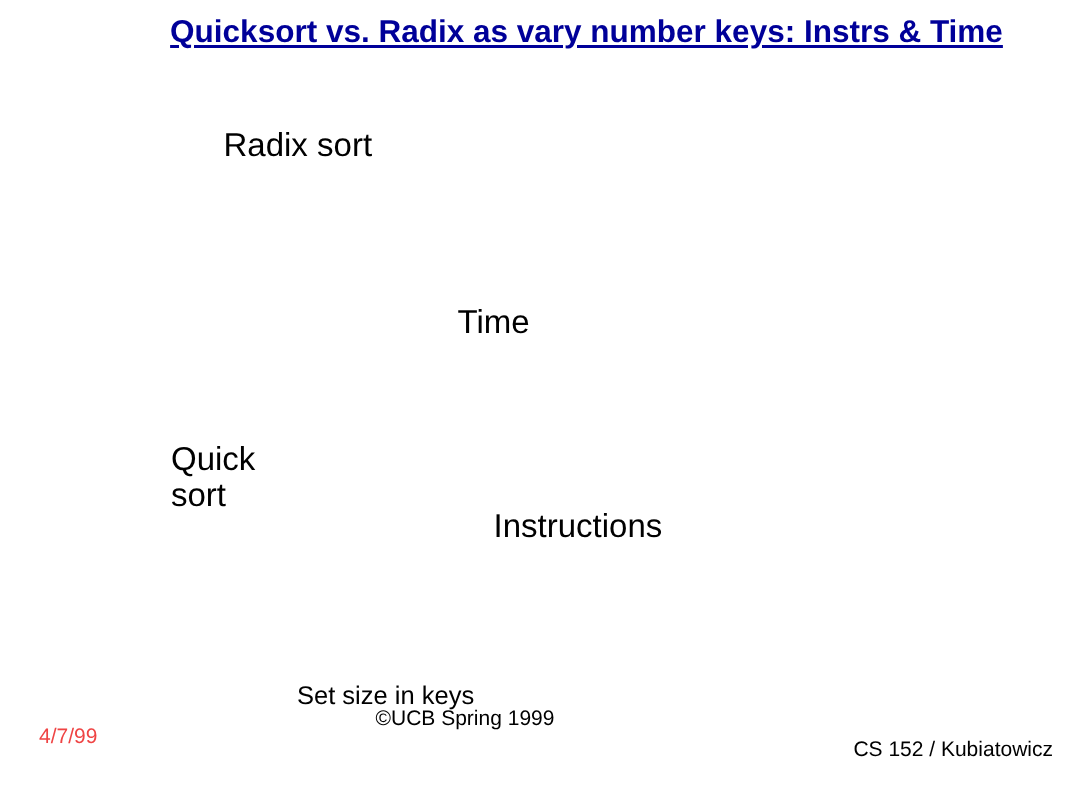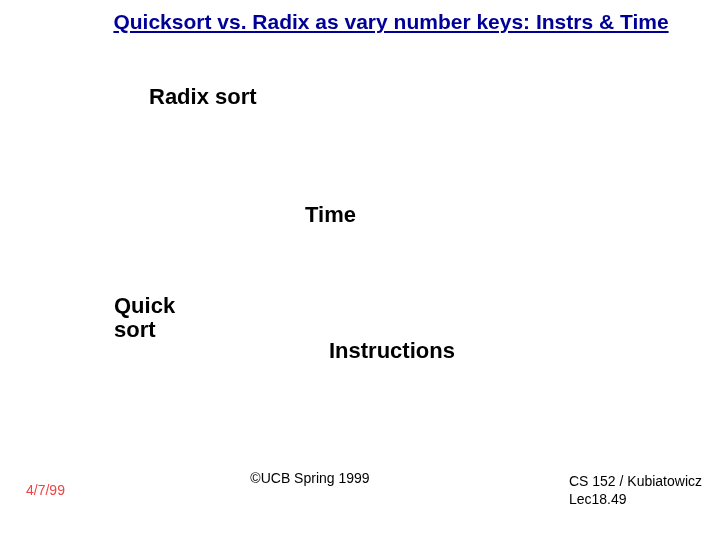--- a/index.html
+++ b/index.html
@@ -20,21 +20,21 @@
     font-weight: bold;
     font-size: 21px;
     text-decoration: underline;
     text-align: center;
     padding-left: 62px;
     white-space: nowrap;
   }
   .label {
     position: absolute;
     color: #000;
-    font-weight: bold;
+    font-weight: normal;
   }
   .radix {
     top: 84px;
     left: 149px;
     font-size: 22px;
   }
   .time {
     top: 202px;
     left: 305px;
     font-size: 22px;
@@ -100,23 +100,23 @@
 
   <div class="title-wrap">
     <div class="title">Quicksort vs. Radix as vary number keys: Instrs &amp; Time</div>
   </div>
 
   <div class="label radix">Radix sort</div>
   <div class="label time">Time</div>
   <div class="label quick1">Quick</div>
   <div class="label quick2">sort</div>
   <div class="label instr">Instructions</div>
+  <div class="label xaxis">Set size in keys</div>
 
   <div class="footer">
     <div class="date">4/7/99</div>
     <div class="center">©UCB Spring 1999</div>
     <div class="right">
       <div>CS 152 / Kubiatowicz</div>
-      <div>Lec18.49</div>
     </div>
   </div>
 
 </div>
 
 </body></html>

